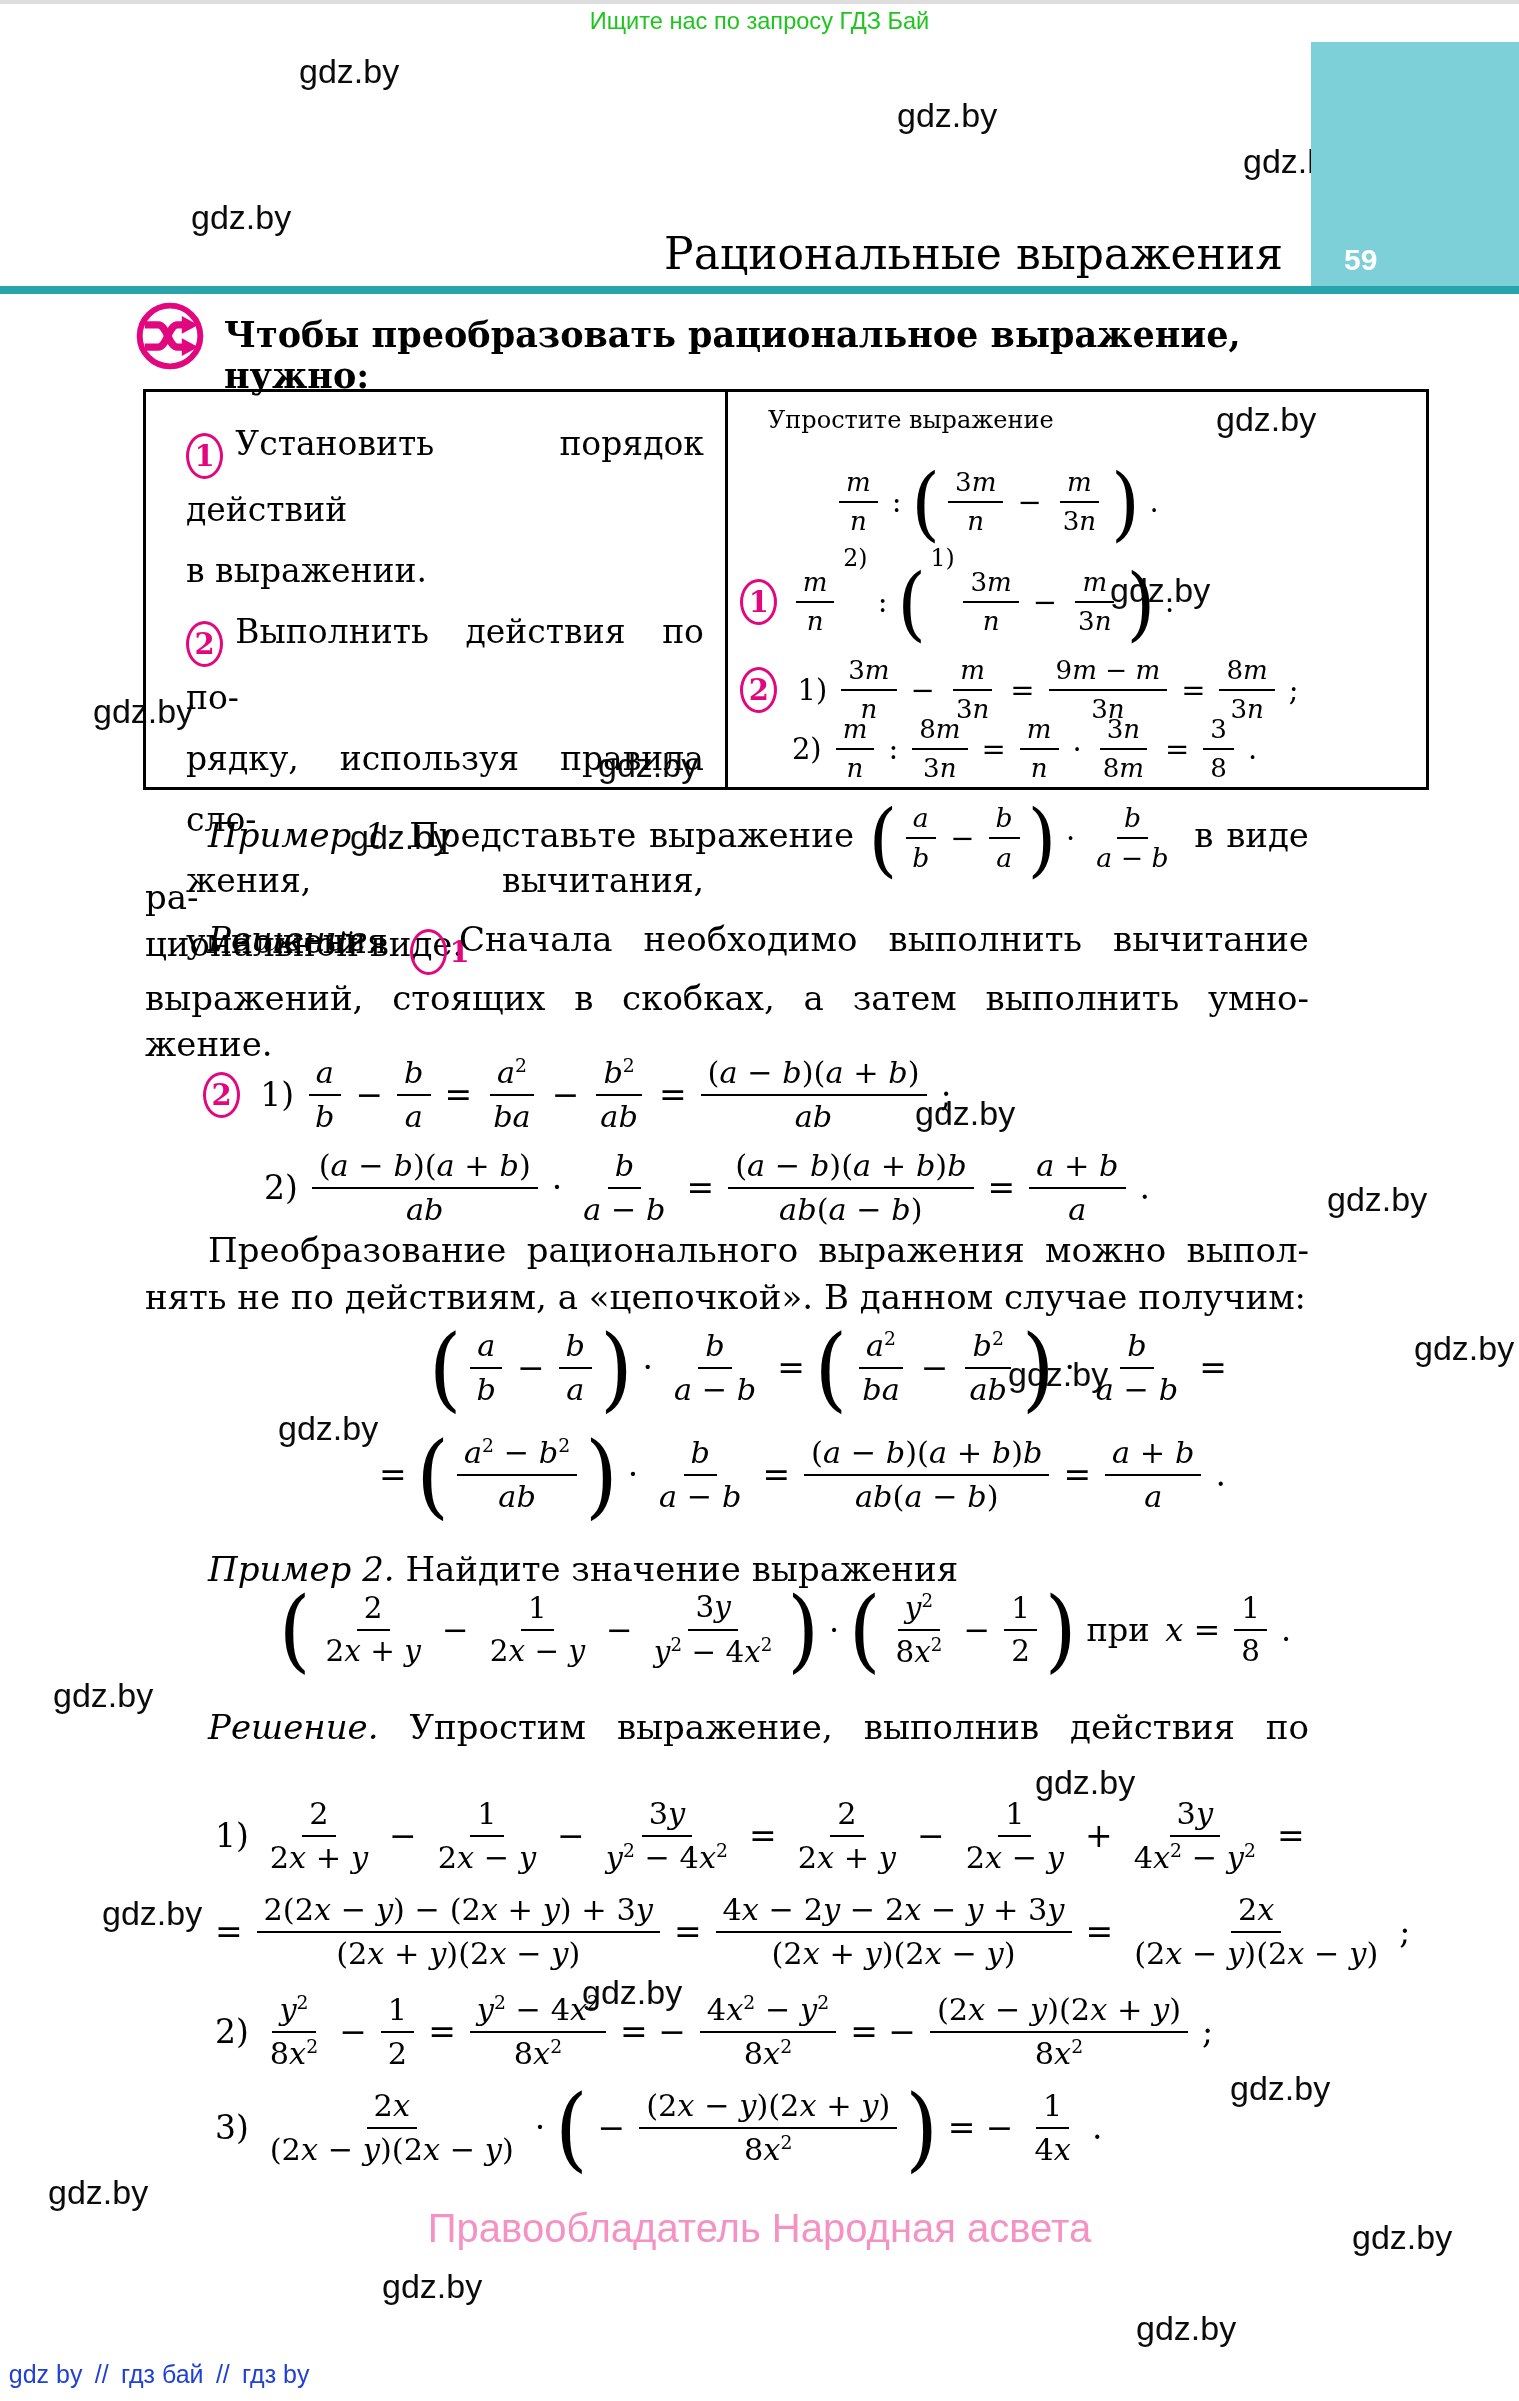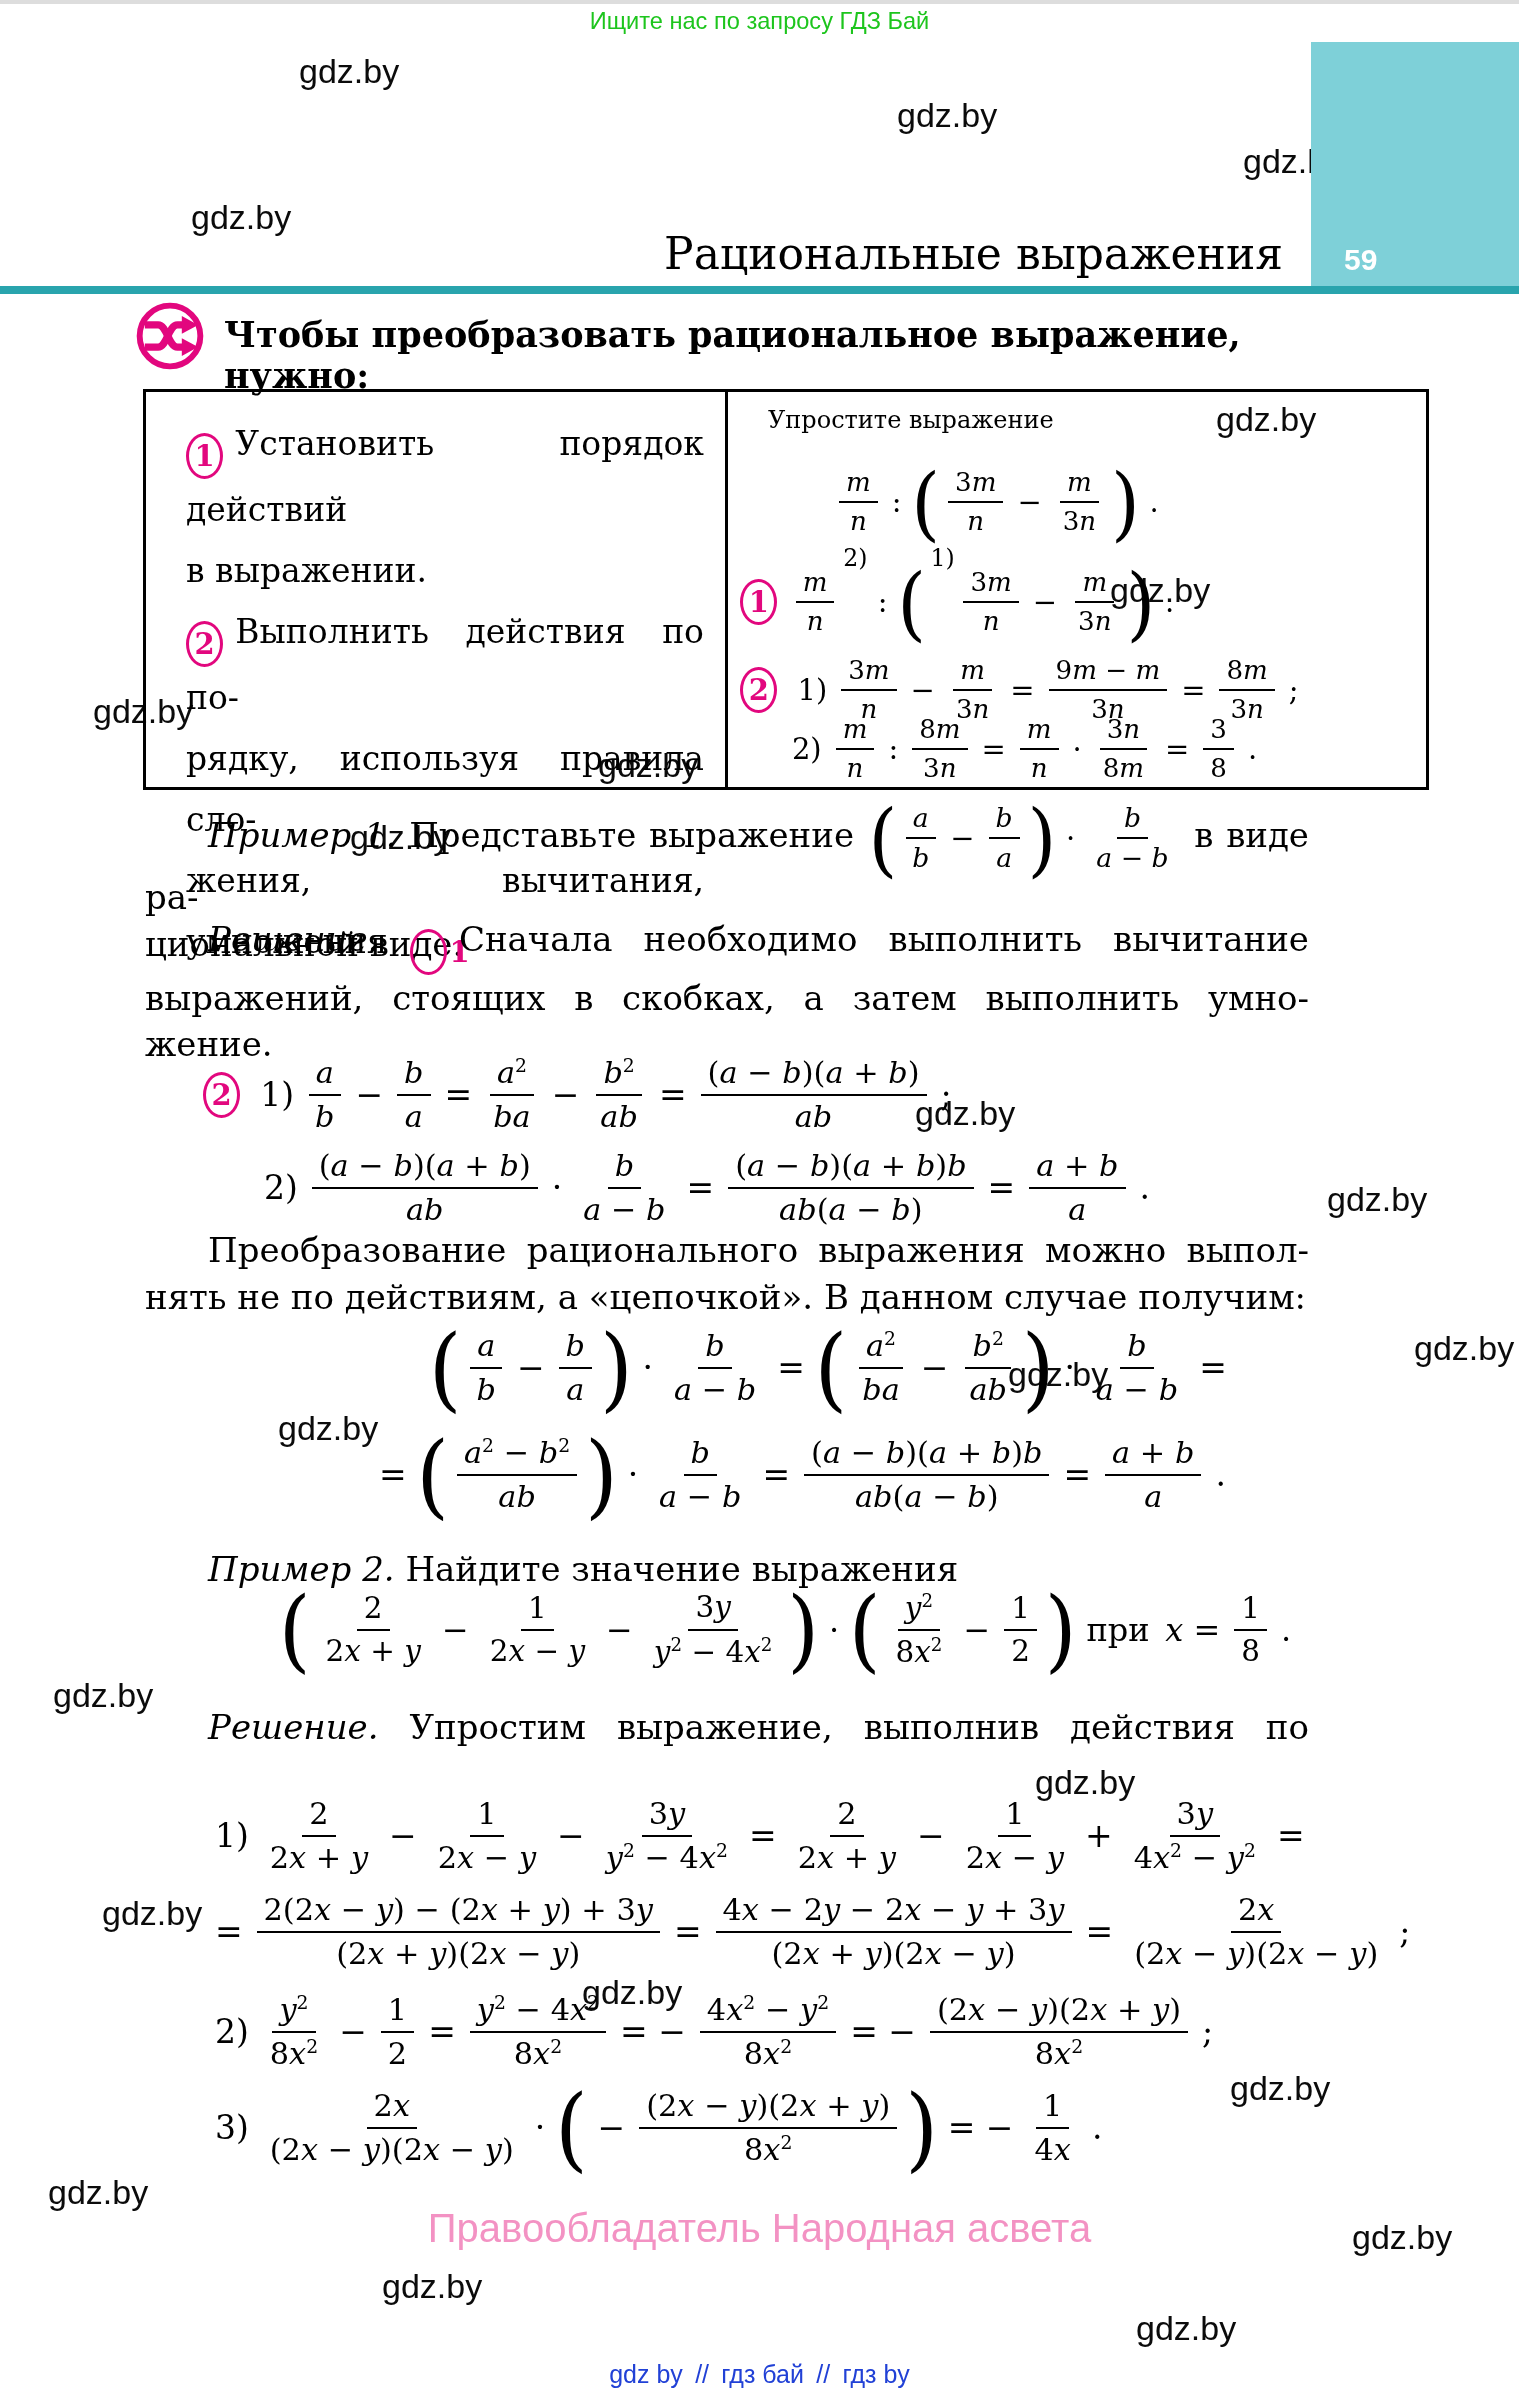--- a/index.html
+++ b/index.html
@@ -46,21 +46,21 @@
 .e1r1{left:203px;top:1050px}
 .e1r2{left:256px;top:1143px}
 .ch1{left:427px;top:1323px}
 .ch2{left:371px;top:1430px}
 .e2f{left:277px;top:1586px;font-size:32px}
 .s1a{left:207px;top:1791px}
 .s1b{left:207px;top:1887px}
 .s2{left:207px;top:1987px}
 .s3{left:207px;top:2083px}
 .copyright{position:absolute;top:2202px;left:0;width:100%;text-align:center;font-family:"Liberation Sans",sans-serif;font-size:40px;color:var(--pink)}
-.footer{position:absolute;top:2356px;left:0;width:100%;text-align:center;font-family:"Liberation Sans",sans-serif;font-size:25px;color:var(--blue)}
+.footer{position:absolute;top:2356px;left:0;width:100%;text-align:left;font-family:"Liberation Sans",sans-serif;font-size:25px;color:var(--blue)}
 .footer a{color:var(--blue);text-decoration:none;margin:0 8.8px;cursor:pointer}
 .fsep{margin:0 3.5px}
 </style>
 </head>
 <body>
 
 <div class="page">
   <div class="banner">Ищите нас по запросу ГДЗ Бай</div>
   <div id="wms">
       <span class="wm" style="left: 299px; top: 48px;">gdz.by</span>

